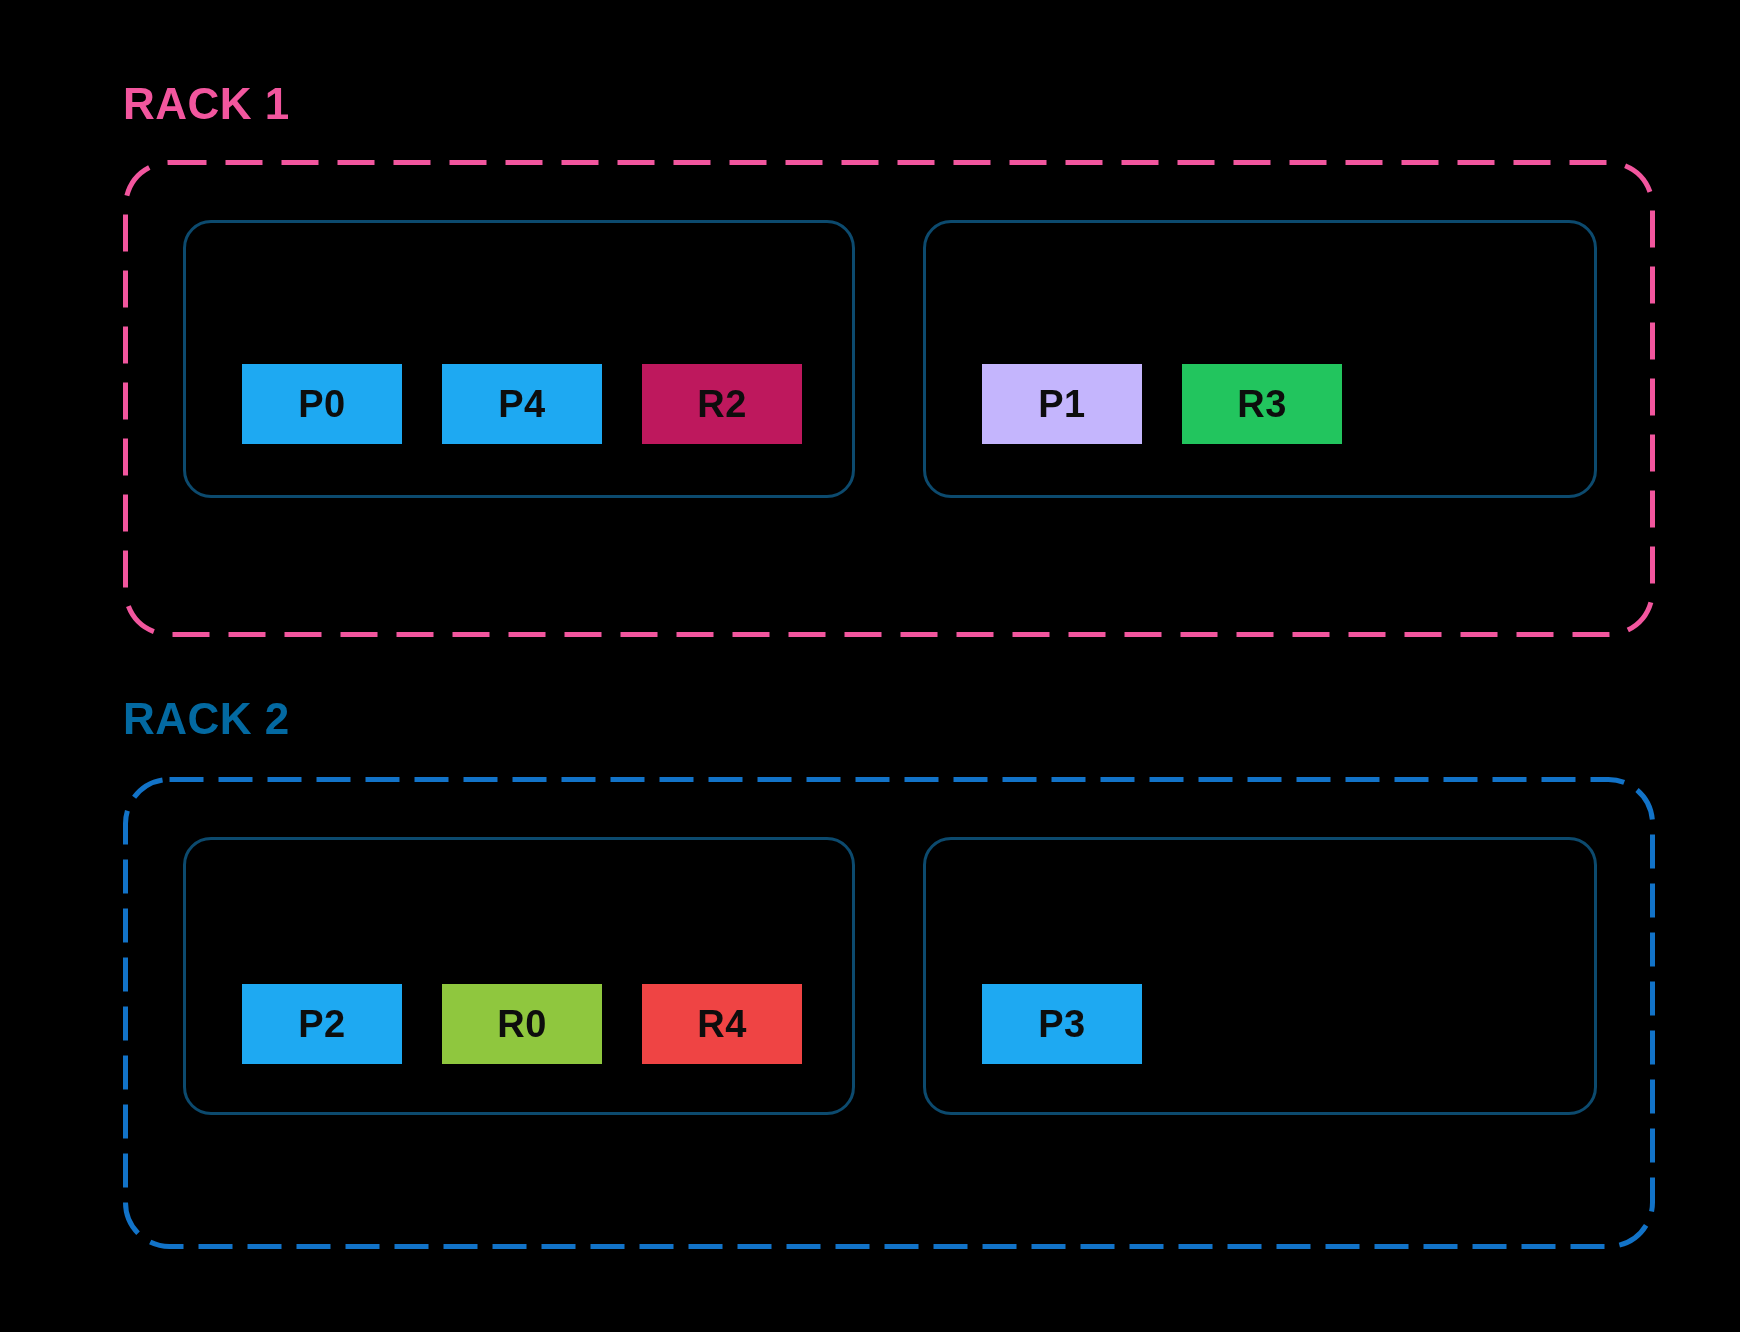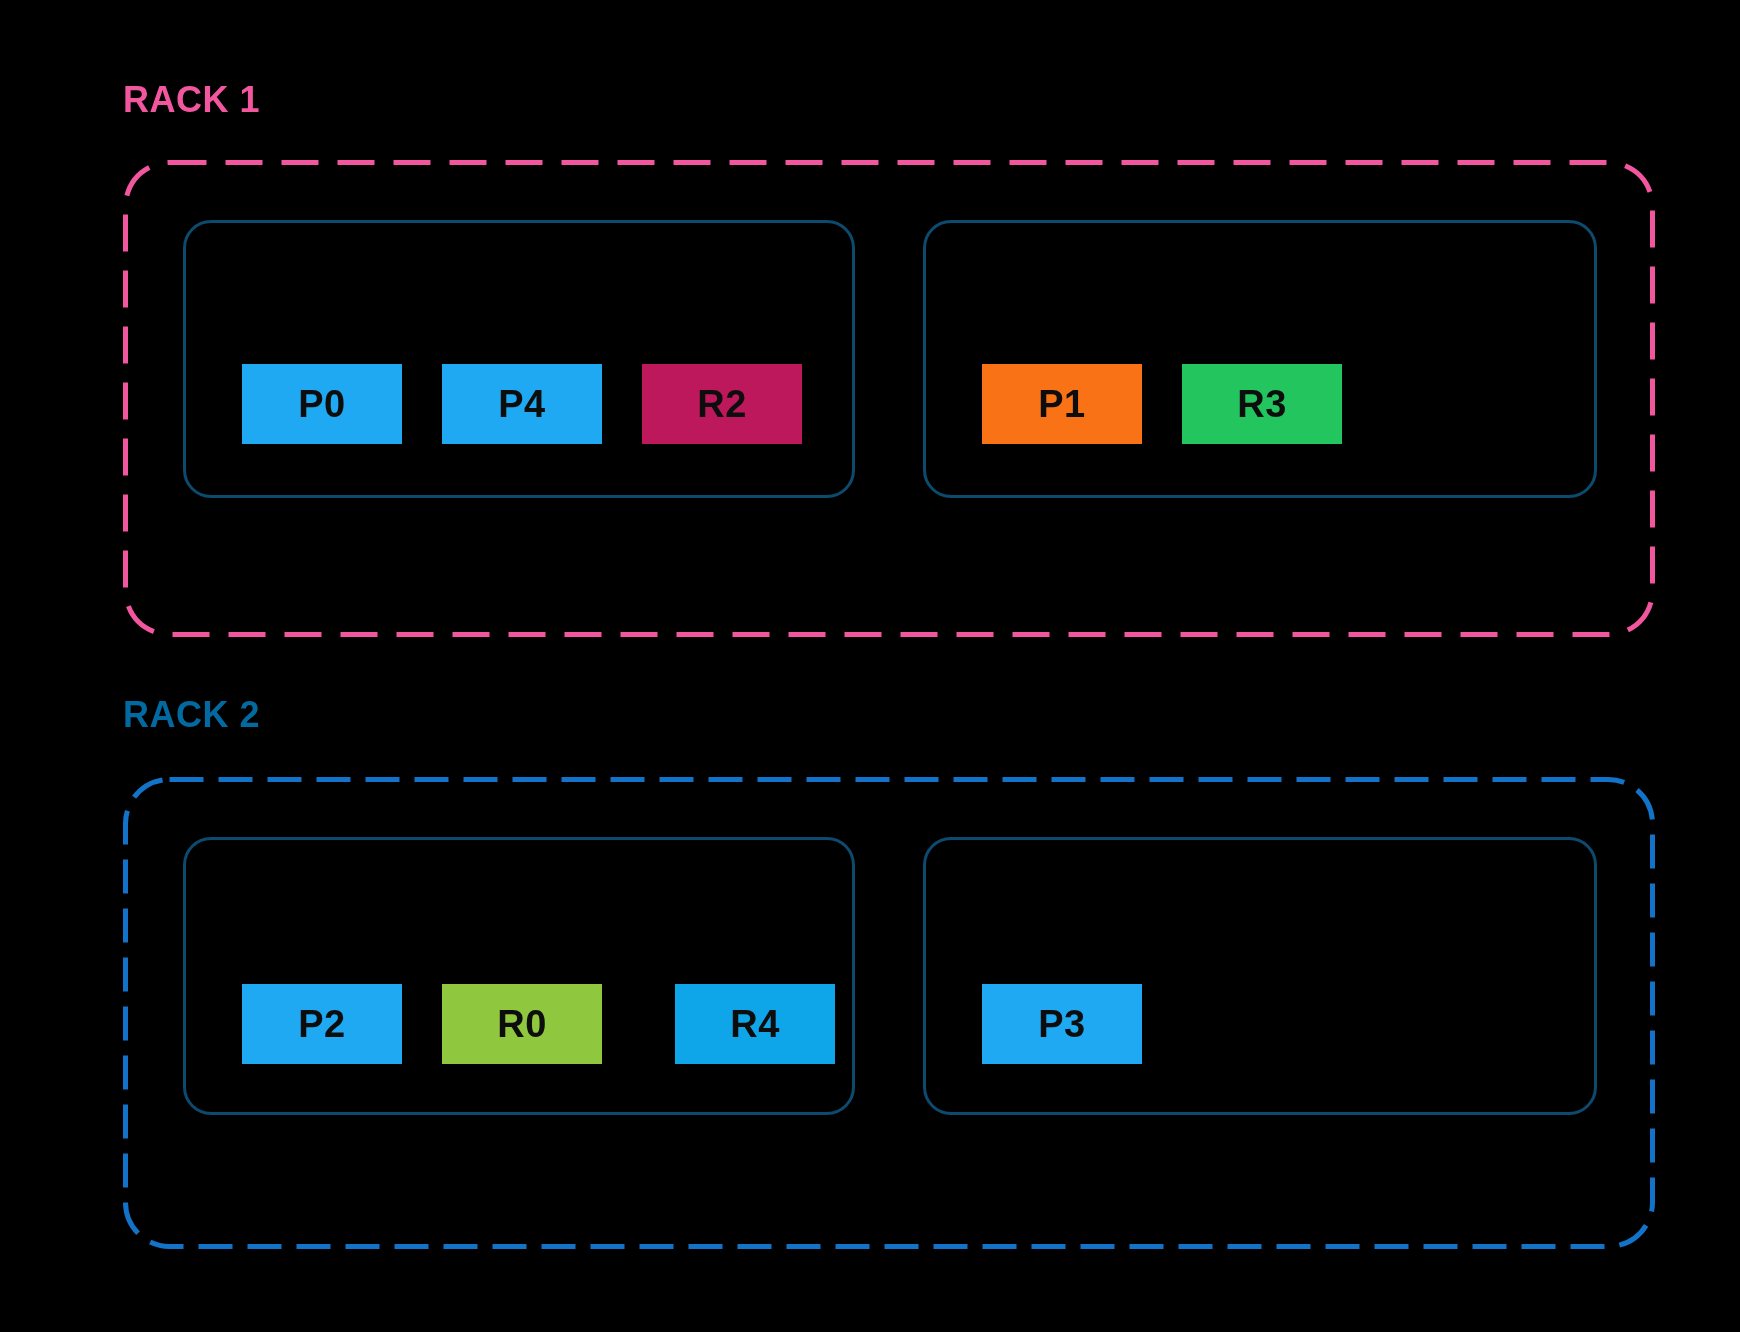--- a/index.html
+++ b/index.html
@@ -13,21 +13,21 @@
   }
   .stage {
     position: relative;
     width: 1740px;
     height: 1332px;
     background: #000;
   }
   .rack-label {
     position: absolute;
     left: 123px;
-    font-size: 36px;
+    font-size: 44px;
     font-weight: 700;
     letter-spacing: 0.5px;
     line-height: 1;
     white-space: nowrap;
   }
   .rack-boundary {
     position: absolute;
     left: 123px;
     width: 1532px;
   }
@@ -76,36 +76,36 @@
       <rect x="2.5" y="2.5" width="1527" height="472" rx="44" ry="44" fill="none" stroke-width="5" stroke-dasharray="37 19" stroke="#F2569E"></rect>
     </svg>
 
     <div class="node-box left">
       <div class="chip c1" style="background: rgb(30, 169, 242);">P0</div>
       <div class="chip c2" style="background: rgb(30, 169, 242);">P4</div>
       <div class="chip c3" style="background: #be185d;">R2</div>
     </div>
 
     <div class="node-box right">
-      <div class="chip c1" style="background: #f97316;">P1</div>
+      <div class="chip c1" style="background: #c4b5fd;">P1</div>
       <div class="chip c2" style="background: #22c55e;">R3</div>
     </div>
   </div>
 
   <div class="rack-label" style="top: 697px; color: #0369a1;">RACK 2</div>
 
   <div class="rack-boundary" style="top: 777px; height: 472px;">
     <svg class="border-svg" width="1532" height="472" viewBox="0 0 1532 472">
       <rect x="2.5" y="2.5" width="1527" height="467" rx="44" ry="44" fill="none" stroke-width="5" stroke-dasharray="34 15" stroke="#1273C8"></rect>
     </svg>
 
     <div class="node-box left">
       <div class="chip c1" style="top: 144px; background: rgb(30, 169, 242);">P2</div>
       <div class="chip c2" style="top: 144px; background: rgb(143, 199, 62);">R0</div>
-      <div class="chip c3" style="top: 144px; background: #0ea5e9; margin-left: 33px;">R4</div>
+      <div class="chip c3" style="top: 144px; background: #ef4444;">R4</div>
     </div>
 
     <div class="node-box right">
       <div class="chip c1" style="top: 144px; background: rgb(30, 169, 242);">P3</div>
     </div>
   </div>
 
 </div>
 
 </body></html>

